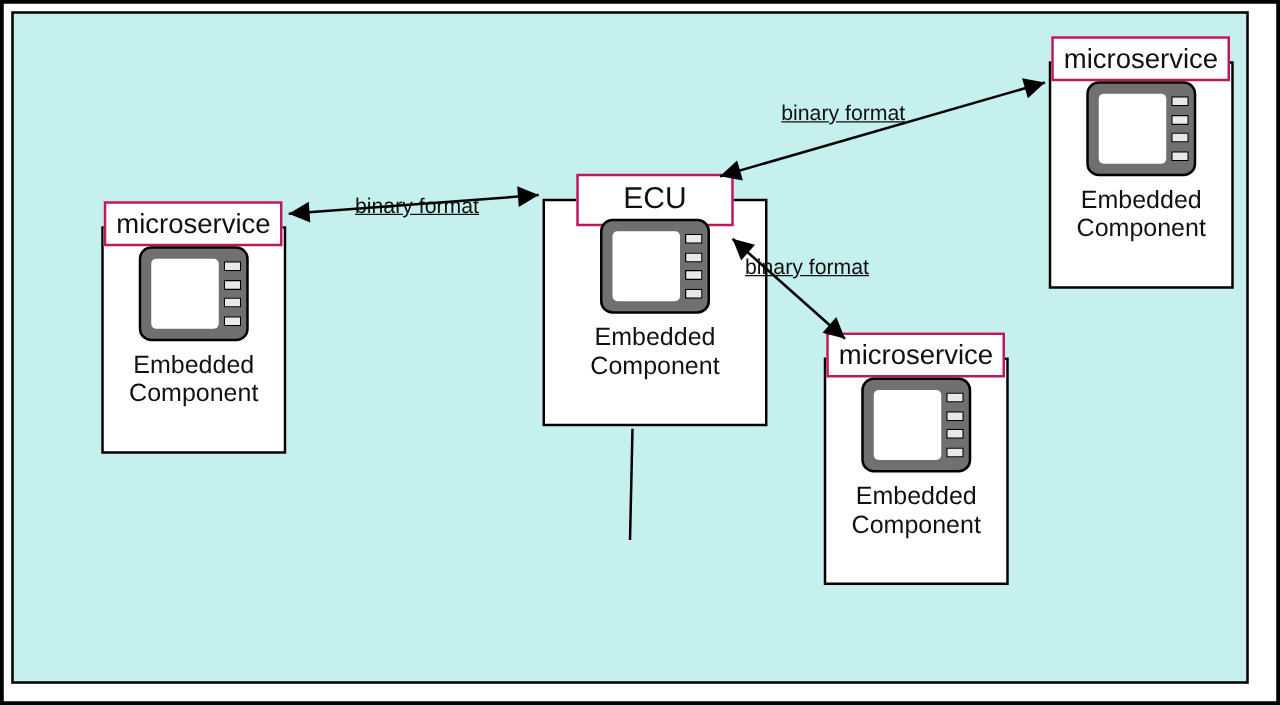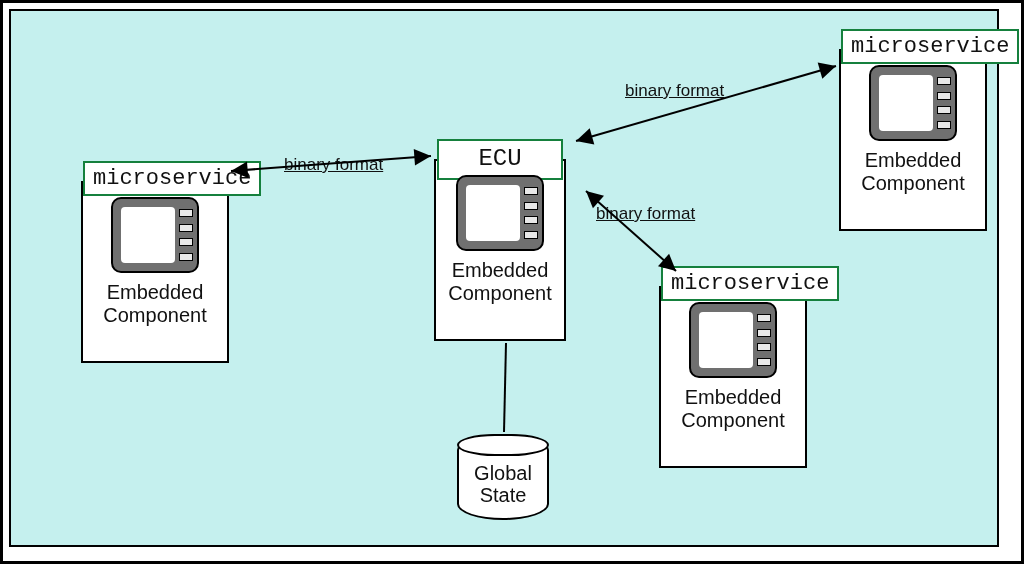--- a/index.html
+++ b/index.html
@@ -33,26 +33,25 @@
     background: #fff;
     border: 2px solid #000;
     box-sizing: border-box;
     text-align: center;
   }
   .node .title {
     position: absolute;
     top: -22px;
     left: 0;
     background: #fff;
-    border: 2px solid #15803d;
+    border: 2px solid #be185d;
     padding: 3px 8px;
     font-size: 22px;
     box-sizing: border-box;
     white-space: nowrap;
-    font-family: Liberation Mono, monospace;
   }
   .node.ecu .title {   
     left: 50%; transform: translateX(-50%);
     width: 126px; text-align: center;
     padding: 4px 4px 6px 4px;
     font-size: 24px;
   }
 
   .chip {         
     width: 88px; height: 76px;
@@ -139,21 +138,21 @@
     width: 100%; height: 100%;
     pointer-events: none;
   }
 </style>
 </head>
 <body>
 
 <div class="canvas-wrap">
   <div class="canvas">
 
-    <div class="node ecu" style="left:423px; top:148px; width:132px; height:182px;">
+    <div class="node ecu" style="left:423px; top:148px; width:180px; height:182px;">
       <div class="title">ECU</div>
       <div class="chip">
         <div class="blocks">
             <span></span>
             <span></span>
             <span></span>
           </div>
         <div class="pins">
             <i></i>
             <i></i>
@@ -211,23 +210,20 @@
         <div class="pins">
             <i></i>
             <i></i>
             <i></i>
             <i></i>
           </div>
       </div>
       <div class="caption">Embedded<br>Component</div>
     </div>
 
-    <div class="db" style="left:446px; top:423px;">
-      <div class="label">Global<br>State</div>
-    </div>
 
     <div class="edge-label" style="left:273px; top:144px;">binary format</div>
     <div class="edge-label" style="left:614px; top:70px;">binary format</div>
     <div class="edge-label" style="left:585px; top:193px;">binary format</div>
 
     <svg class="wires">
       <defs>
         <marker id="ah" viewBox="0 0 12 12" refX="11" refY="6" markerWidth="10" markerHeight="10" orient="auto-start-reverse">
           <path d="M1,1 L11,6 L1,11 Z" fill="#000"></path>
         </marker>

